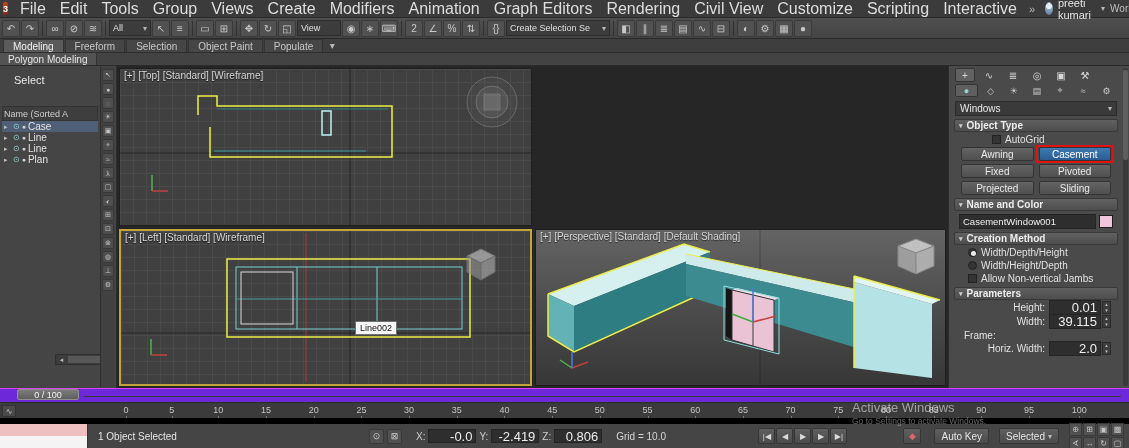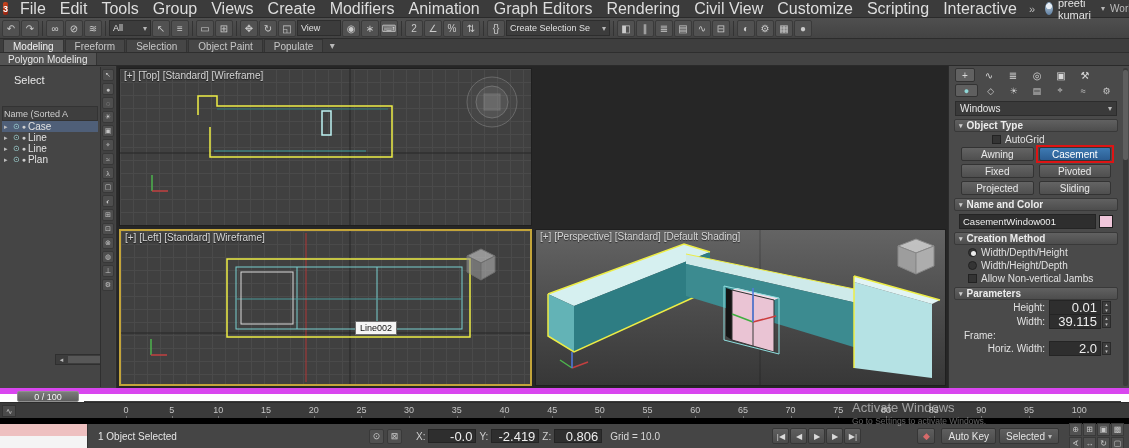--- a/index.html
+++ b/index.html
@@ -81,44 +81,44 @@
 .field{background:#2e2e2e;border:1px solid #242424;color:#eeeeee;display:flex;align-items:center;padding:0 3px;height:15px}
 .nc-name{flex:1;font-size:9.5px}
 .swatch{width:14px;height:13px;background:#f0c6da;border:1px solid #1d1d1d;flex:none}
 .param-row{display:flex;align-items:center;justify-content:flex-end;gap:1px;margin:1px 7px 1px 0;height:13px}
 .param-label{margin-right:3px;color:#e2e2e2}
 .field.num{width:52px;justify-content:flex-end;font-size:13px}
 .spinner{display:flex;flex-direction:column;width:9px;height:13px;background:#3d3d3d;border:1px solid #2a2a2a;align-items:center;justify-content:center}
 .spinner i{font-style:normal;font-size:5px;line-height:5.5px;color:#bdbdbd}
 .frame-label{margin:2px 0 0 10px;font-size:10px;color:#e2e2e2}
 
-#timeline{position:absolute;left:0;top:388px;width:100%;height:14px;background:#ffffff;border-top:6px solid #d946ef;display:flex;align-items:flex-end}
+#timeline{position:absolute;left:0;top:388px;width:100%;height:14px;background:#6d28d9;border-top:1px solid #d946ef;display:flex;align-items:flex-start}
 #timeline::after{content:'';position:absolute;left:84px;right:8px;top:7px;height:1px;background:#3a3a3a}
 .ts-handle{margin-left:17px;width:62px;height:11px;background:linear-gradient(#7b7b7b,#5e5e5e);border:1px solid #8f8f8f;border-radius:2px;color:#f4f4f4;font-size:9px;display:flex;align-items:center;justify-content:center;z-index:1}
 #ruler{position:absolute;left:0;top:402px;width:100%;height:16px;background:#3b3b3b;border-top:1px solid #2c2c2c}
 .mini-curve{position:absolute;left:2px;top:2px;width:14px;height:12px;background:#4a4a4a;border:1px solid #333;color:#ccc;font-size:8px;display:flex;align-items:center;justify-content:center}
 .ruler-ticks{position:absolute;left:122px;right:42px;top:2px;display:flex;justify-content:space-between}
 .tick{font-size:9px;color:#c6c6c6;position:relative;min-width:8px;text-align:center}
 .tick::after{content:'';position:absolute;left:50%;bottom:-4px;width:1px;height:3px;background:#787878}
 
 #statusbar{position:absolute;left:0;top:418px;width:100%;height:30px;background:#454545;border-top:6px solid #000000;display:flex;align-items:center;font-size:10px}
 .listener{width:88px;align-self:stretch;display:flex;flex-direction:column;border-right:1px solid #333}
 .macro{flex:1;background:#eec0c0}
 .mini{flex:1;background:#f4f4f4}
 .sel-text{margin-left:10px;width:268px;color:#e6e6e6}
 .sb-icon{flex:none;width:15px;height:15px;background:#515151;border:1px solid #393939;color:#c8c8c8;font-size:9px;display:flex;align-items:center;justify-content:center;margin-left:3px;border-radius:2px}
 .coords{display:flex;align-items:center;gap:3px;margin-left:14px}
 .coord-label{color:#cfcfcf}
 .coords .field.num{width:48px;height:14px}
-.grid-text{margin-left:8px;color:#d8d8d8;white-space:nowrap}
+.grid-text{margin-left:14px;color:#d8d8d8;white-space:nowrap}
 .sb-flex{flex:1}
 .pb{display:flex;gap:1px;margin-right:56px}
 .pb-icon{width:17px;height:16px;background:linear-gradient(#5f5f5f,#4b4b4b);border:1px solid #363636;border-radius:2px;color:#dadada;font-size:8px;display:flex;align-items:center;justify-content:center}
 .setkey{width:18px;height:16px;background:linear-gradient(#5f5f5f,#4b4b4b);border:1px solid #363636;border-radius:2px;color:#d66a6a;font-size:9px;display:flex;align-items:center;justify-content:center;margin-right:3px}
-.sb-btn{height:16px;padding:0 6px;background:linear-gradient(#5f5f5f,#4b4b4b);border:1px solid #363636;border-radius:2px;color:#e4e4e4;display:flex;align-items:center;gap:3px;margin-left:3px;font-size:10px;white-space:nowrap}
+.sb-btn{height:16px;padding:0 6px;background:linear-gradient(#5f5f5f,#4b4b4b);border:1px solid #363636;border-radius:2px;color:#e4e4e4;display:flex;align-items:center;gap:3px;margin-left:10px;font-size:10px;white-space:nowrap}
 .navgrid{display:grid;grid-template-columns:repeat(4,13px);grid-auto-rows:13px;gap:1px;margin:0 5px 0 10px}
 .nav-icon{background:#515151;border:1px solid #393939;color:#c6c6c6;font-size:8px;display:flex;align-items:center;justify-content:center}
 
 .wm1{position:absolute;left:852px;top:400px;font-size:13px;color:rgba(242,242,242,.55);z-index:9;pointer-events:none}
 .wm2{position:absolute;left:852px;top:416px;font-size:8.5px;color:rgba(242,242,242,.4);z-index:9;pointer-events:none}
 </style>
 </head>
 <body>
 
 <div class="app">

